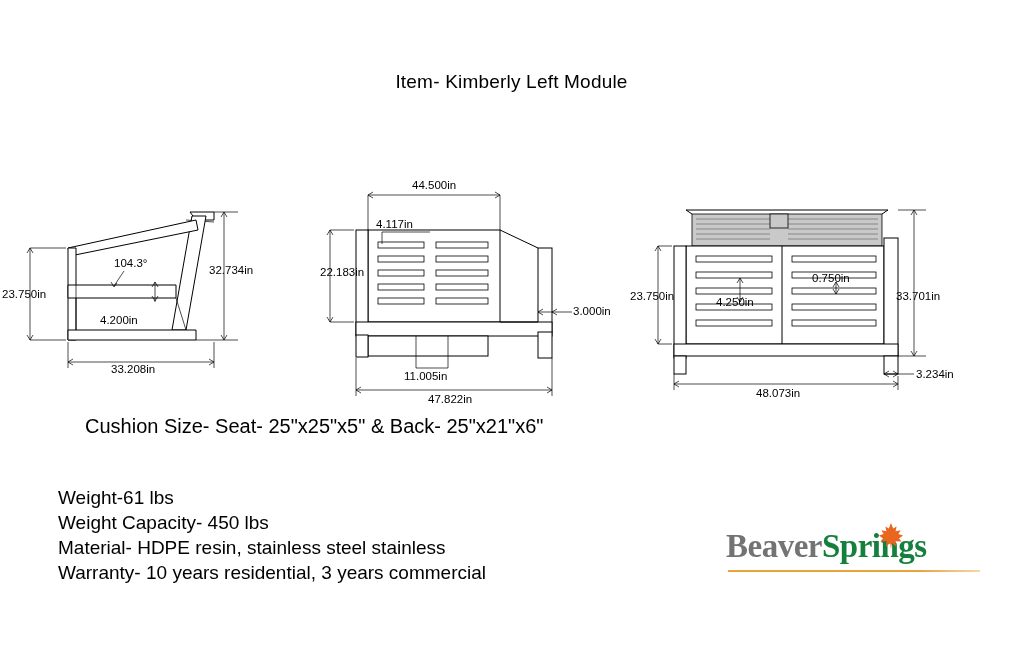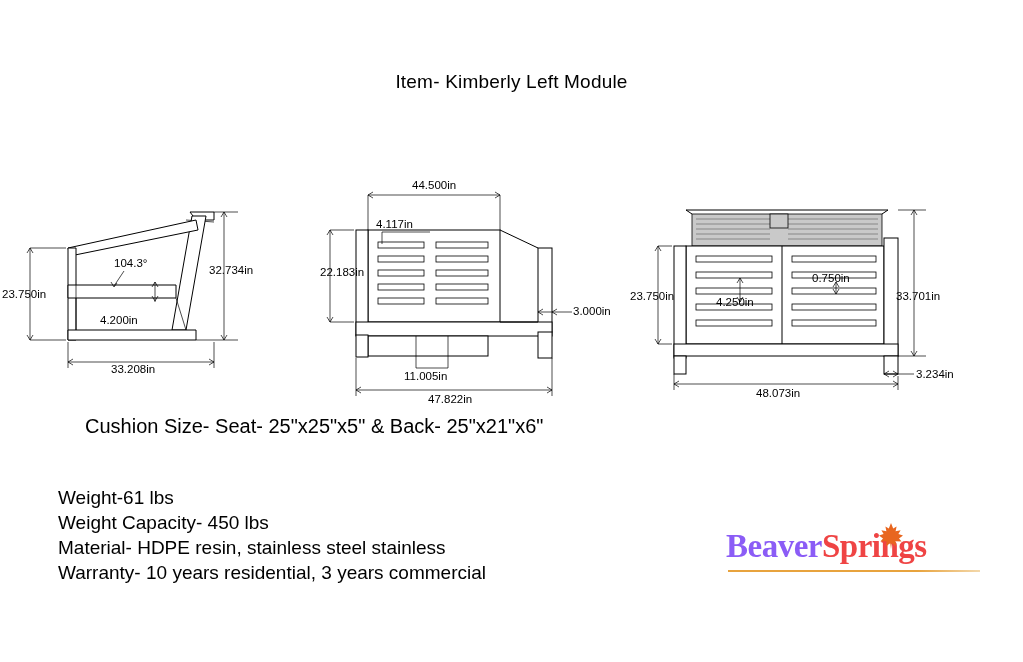--- a/index.html
+++ b/index.html
@@ -58,22 +58,22 @@
   #logo .word {
     position: absolute;
     left: 0;
     top: 8px;
     font-size: 33px;
     font-weight: bold;
     font-family: "Liberation Serif", serif;
     letter-spacing: -0.5px;
     white-space: nowrap;
   }
-  #logo .beaver { color: #8b5cf6; margin-top: 40px; }
-  #logo .springs { color: #ef4444; }
+  #logo .beaver { color: #737373; margin-top: 40px; }
+  #logo .springs { color: #15803d; }
   #logo .rule {
     position: absolute;
     left: 2px;
     top: 50px;
     width: 252px;
     height: 2px;
     background: linear-gradient(to right, #e8a33d, #e8a33d 75%, #f3d8ab);
   }
   #logo .leaf {
     position: absolute;

